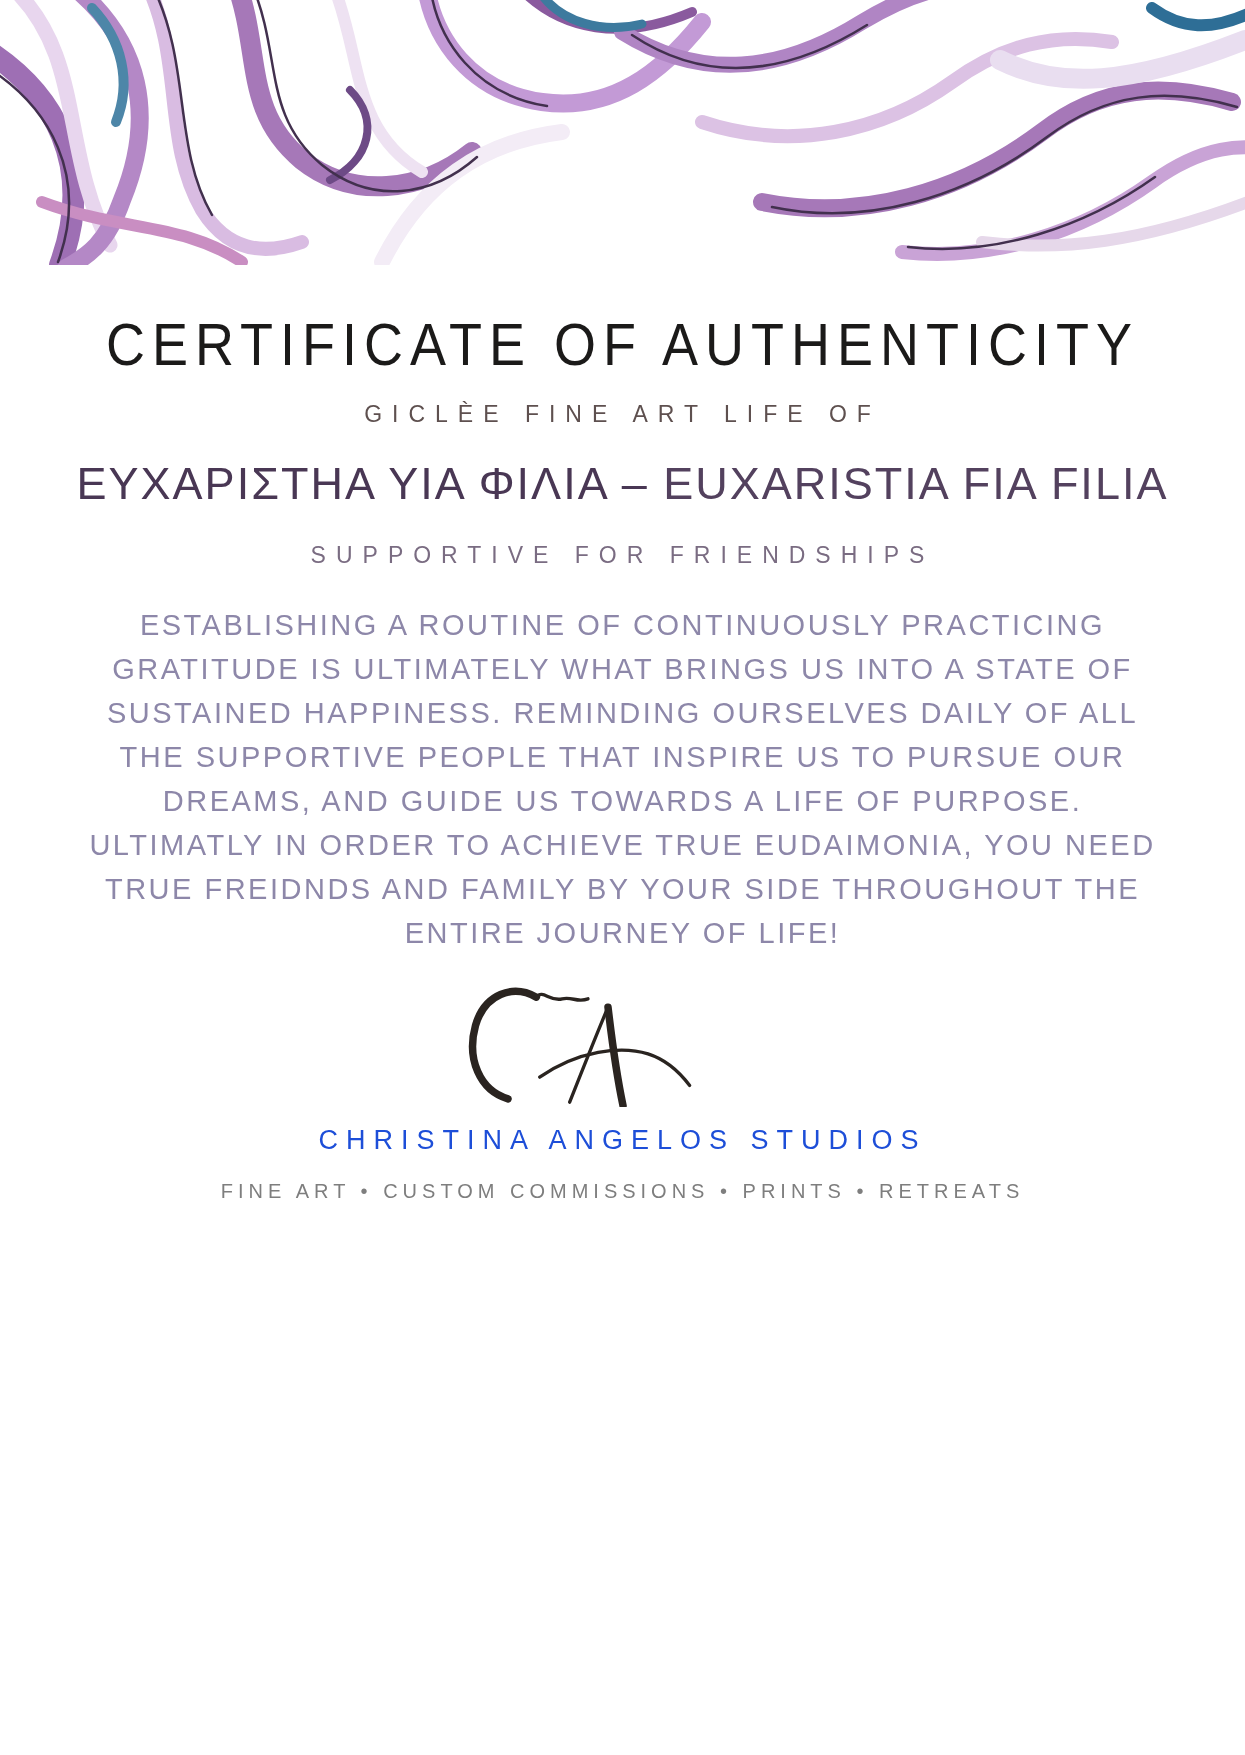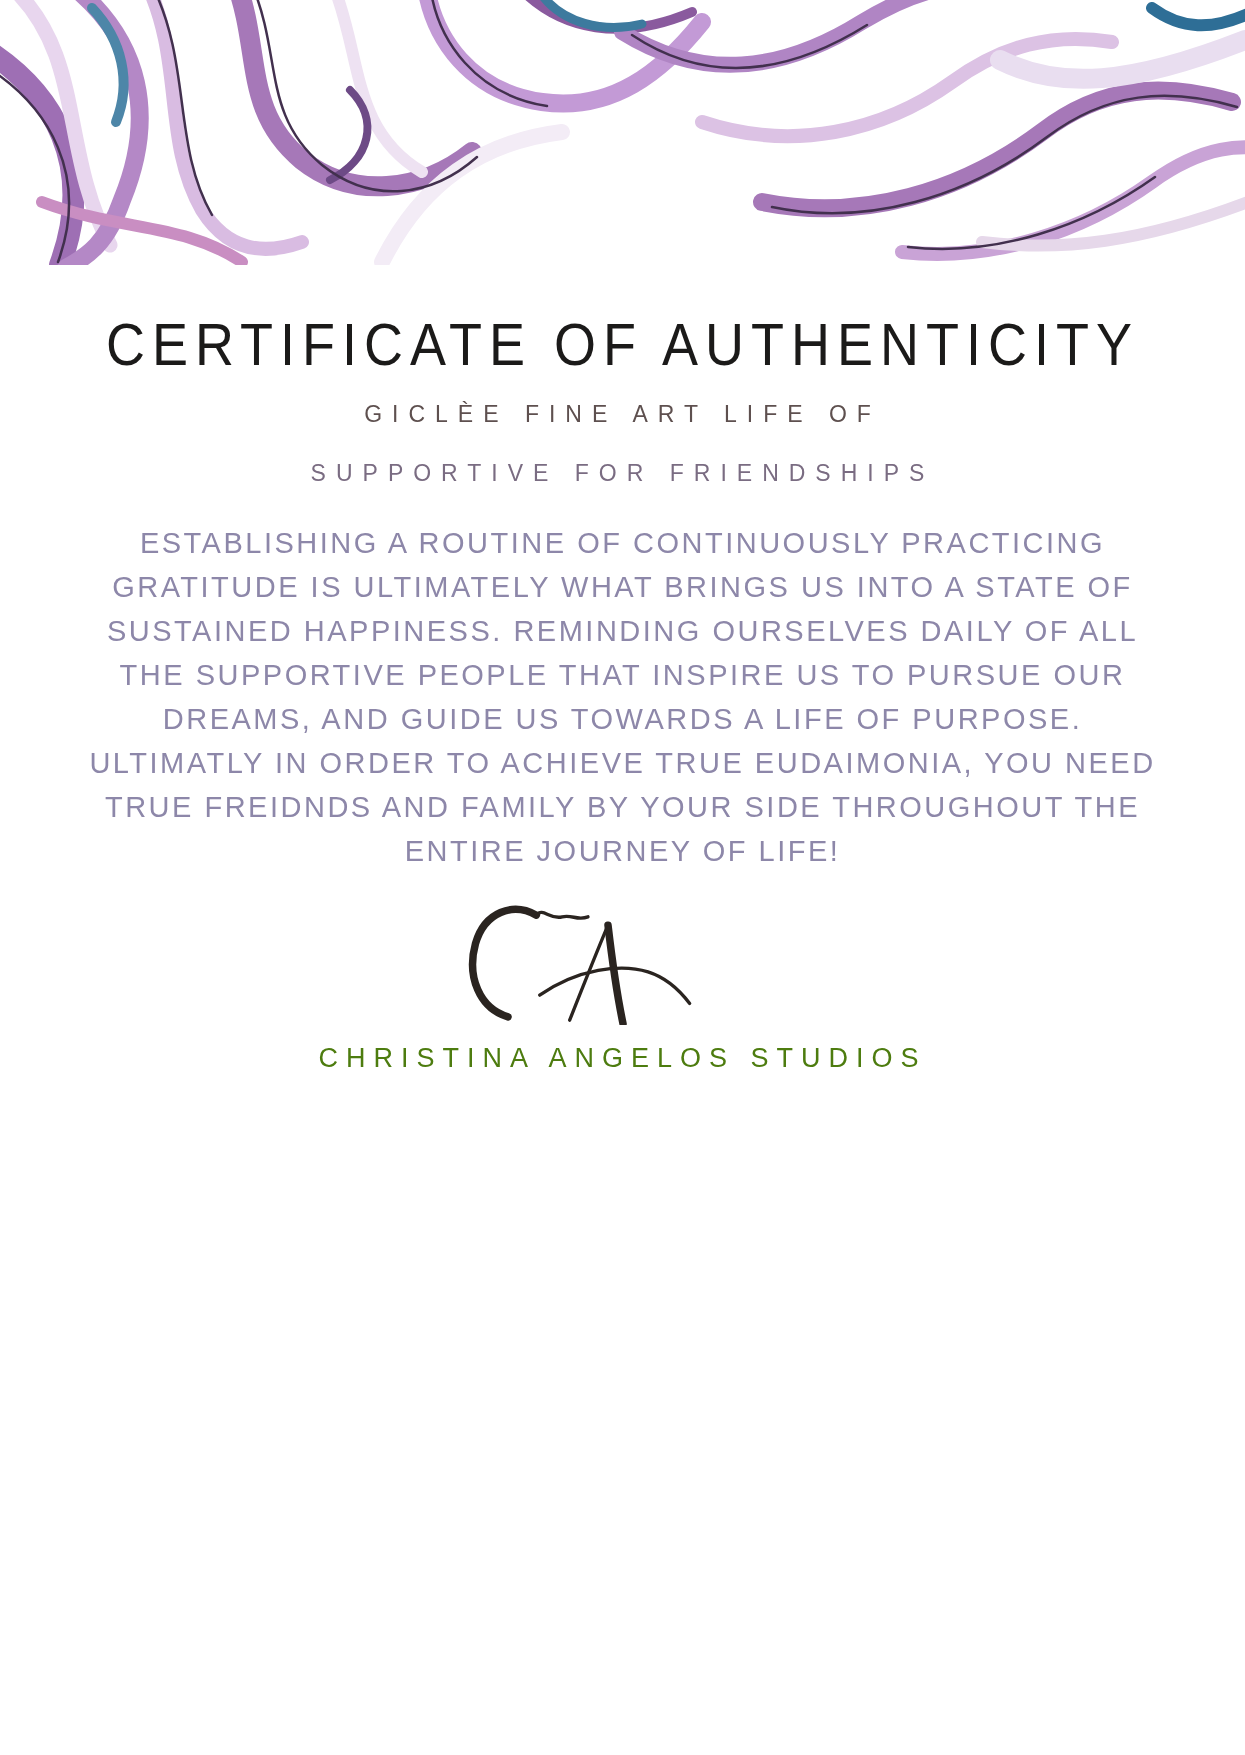--- a/index.html
+++ b/index.html
@@ -59,21 +59,21 @@
   .monogram-wrap{
     margin-top:24px;
     transform:translateX(-55px);
   }
   .monogram-wrap svg{width:250px;height:128px;}
   .studio-name{
     margin-top:14px;
     font-size:27px;
     font-weight:400;
     letter-spacing:8px;
-    color:#4d7c0f;
+    color:#1d4ed8;
   }
   .studio-services{
     margin-top:24px;
     font-size:20px;
     font-weight:300;
     letter-spacing:5px;
     color:#7e7e7e;
   }
   .signature-line{
     margin:352px 212px 0 auto;
@@ -123,36 +123,42 @@
       <path d="M 152 -15 C 192 65 172 145 212 215" stroke="#42304e" stroke-width="2.5"></path>
       <path d="M 430 -15 C 437 42 477 95 547 106" stroke="#42304e" stroke-width="2.5"></path>
       <path d="M 908 247 C 995 257 1085 227 1155 177" stroke="#42304e" stroke-width="2.5"></path>
     </g>
   </svg>
 
   <div class="cert-title">CERTIFICATE OF AUTHENTICITY</div>
 
   <div class="cert-subtitle">GICLÈE FINE ART LIFE OF</div>
 
+  <div class="artwork-title">
+    <span>ΕΥΧΑΡΙΣΤΗΑ ΥΙΑ ΦΙΛΙΑ</span>
+    <span>–</span>
+    <span class="translit">EUXARISTIA FIA FILIA</span>
+  </div>
 
   <div class="artwork-subtitle">SUPPORTIVE FOR FRIENDSHIPS</div>
 
   <div class="description">ESTABLISHING A ROUTINE OF CONTINUOUSLY PRACTICING GRATITUDE IS ULTIMATELY WHAT BRINGS US INTO A STATE OF SUSTAINED HAPPINESS. REMINDING OURSELVES DAILY OF ALL THE SUPPORTIVE PEOPLE THAT INSPIRE US TO PURSUE OUR DREAMS, AND GUIDE US TOWARDS A LIFE OF PURPOSE. ULTIMATLY IN ORDER TO ACHIEVE TRUE EUDAIMONIA, YOU NEED TRUE FREIDNDS AND FAMILY BY YOUR SIDE THROUGHOUT THE ENTIRE JOURNEY OF LIFE!</div>
 
   <div class="monogram-wrap">
     <svg viewBox="0 0 300 150" xmlns="http://www.w3.org/2000/svg">
       <g fill="none" stroke="#2a2420" stroke-linecap="round">
         <path d="M 112 20 C 84 4 50 16 39 54 C 28 94 44 132 78 142" stroke-width="9"></path>
         <path d="M 112 20 C 120 10 128 26 143 22 C 155 19 161 27 174 22" stroke-width="4"></path>
         <path d="M 198 32 C 182 70 167 108 152 146" stroke-width="4"></path>
         <path d="M 198 32 C 202 66 208 112 216 150" stroke-width="9"></path>
         <path d="M 116 116 C 162 84 214 78 246 88 C 268 95 284 110 296 126" stroke-width="4"></path>
       </g>
     </svg>
   </div>
 
   <div class="studio-name">CHRISTINA ANGELOS STUDIOS</div>
 
+  <div class="studio-services">FINE ART • CUSTOM COMMISSIONS • PRINTS • RETREATS</div>
 
   <div class="signature-line"></div>
 
 
 </div>
 
 </body></html>

